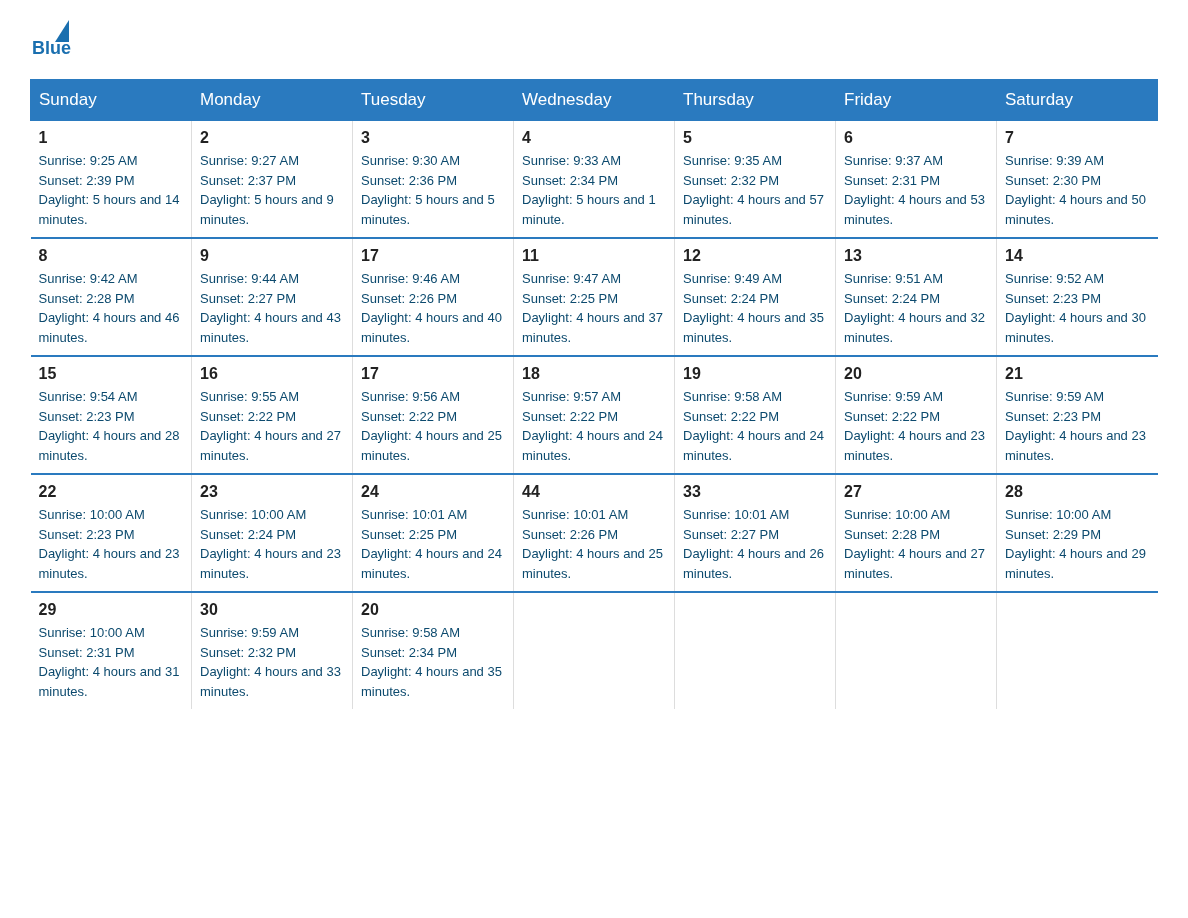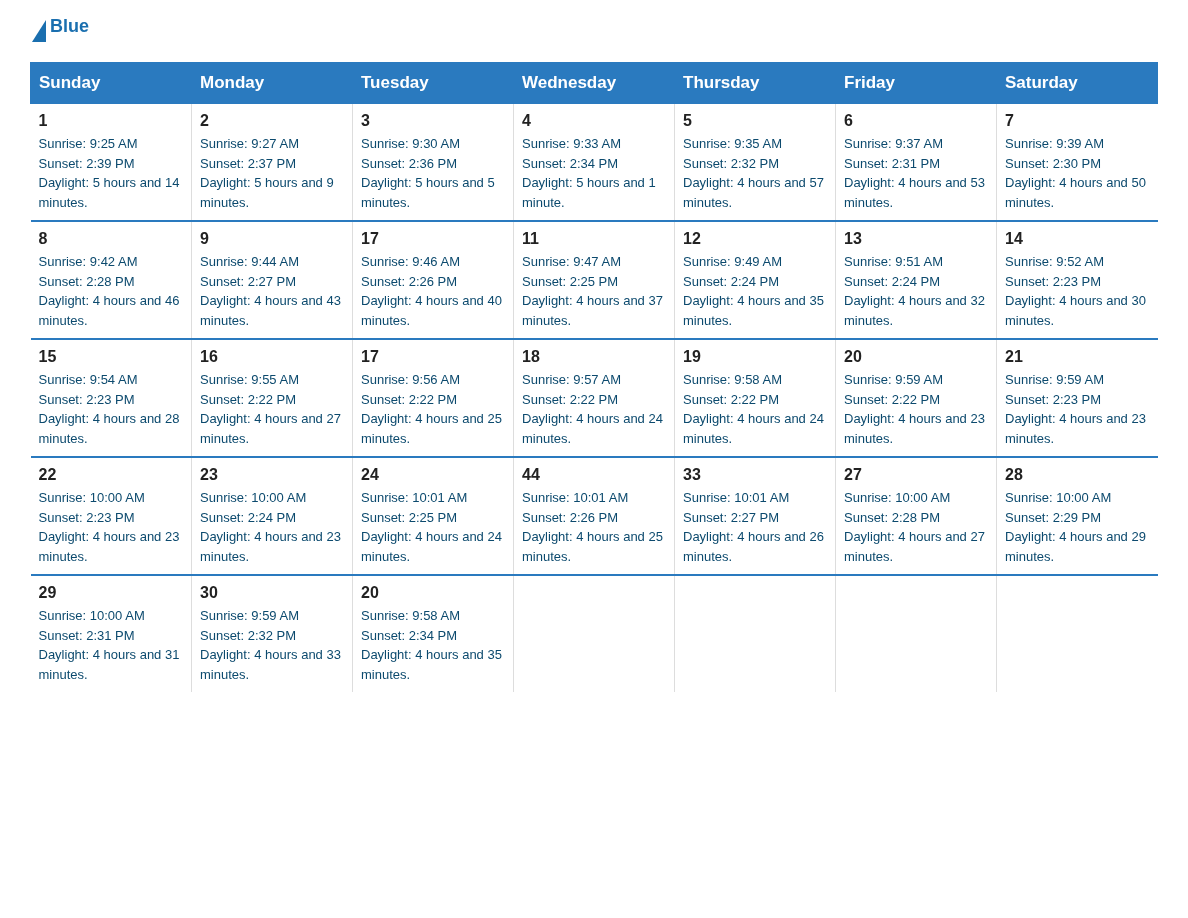--- a/index.html
+++ b/index.html
@@ -11,21 +11,22 @@
       padding: 20px 30px;
     }
     .header {
       display: flex;
       justify-content: space-between;
       align-items: flex-start;
       margin-bottom: 20px;
     }
     .logo {
       display: flex;
-      align-items: flex-start;
+      flex-direction: column;
+      align-items: flex-end;
     }
     .logo-text {
       display: flex;
       align-items: center;
       font-size: 28px;
       font-weight: bold;
       color: #222;
     }
     .logo-general { color: #222; }
     .logo-blue { color: #1a6faf; }
@@ -61,21 +62,21 @@
     }
     table {
       width: 100%;
       border-collapse: collapse;
       table-layout: fixed;
     }
     thead th {
       background-color: #2a7abf;
       color: #fff;
       font-size: 17px;
-      font-weight: bold;
+      font-weight: normal;
       padding: 10px 8px;
       text-align: left;
       border: 1px solid #2a7abf;
     }
     tbody tr {
       border-bottom: 2px solid #2a7abf;
     }
     tbody td {
       vertical-align: top;
       padding: 8px;

